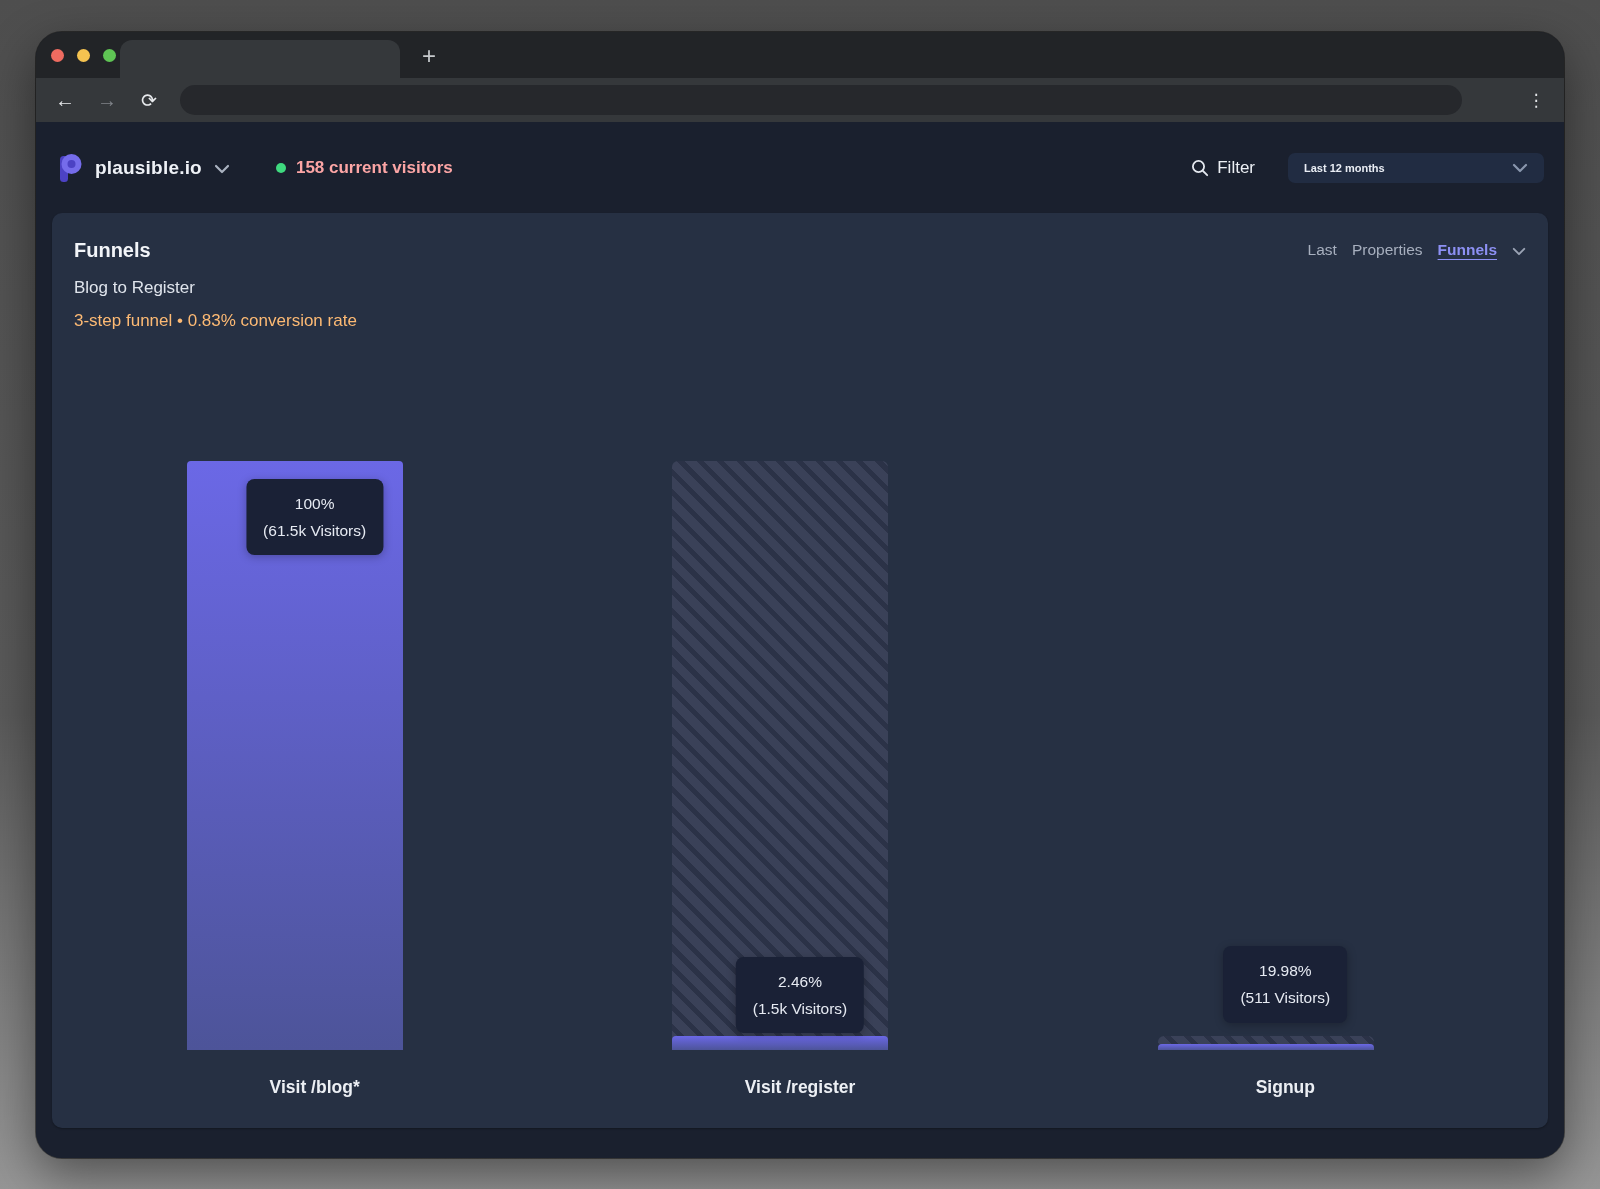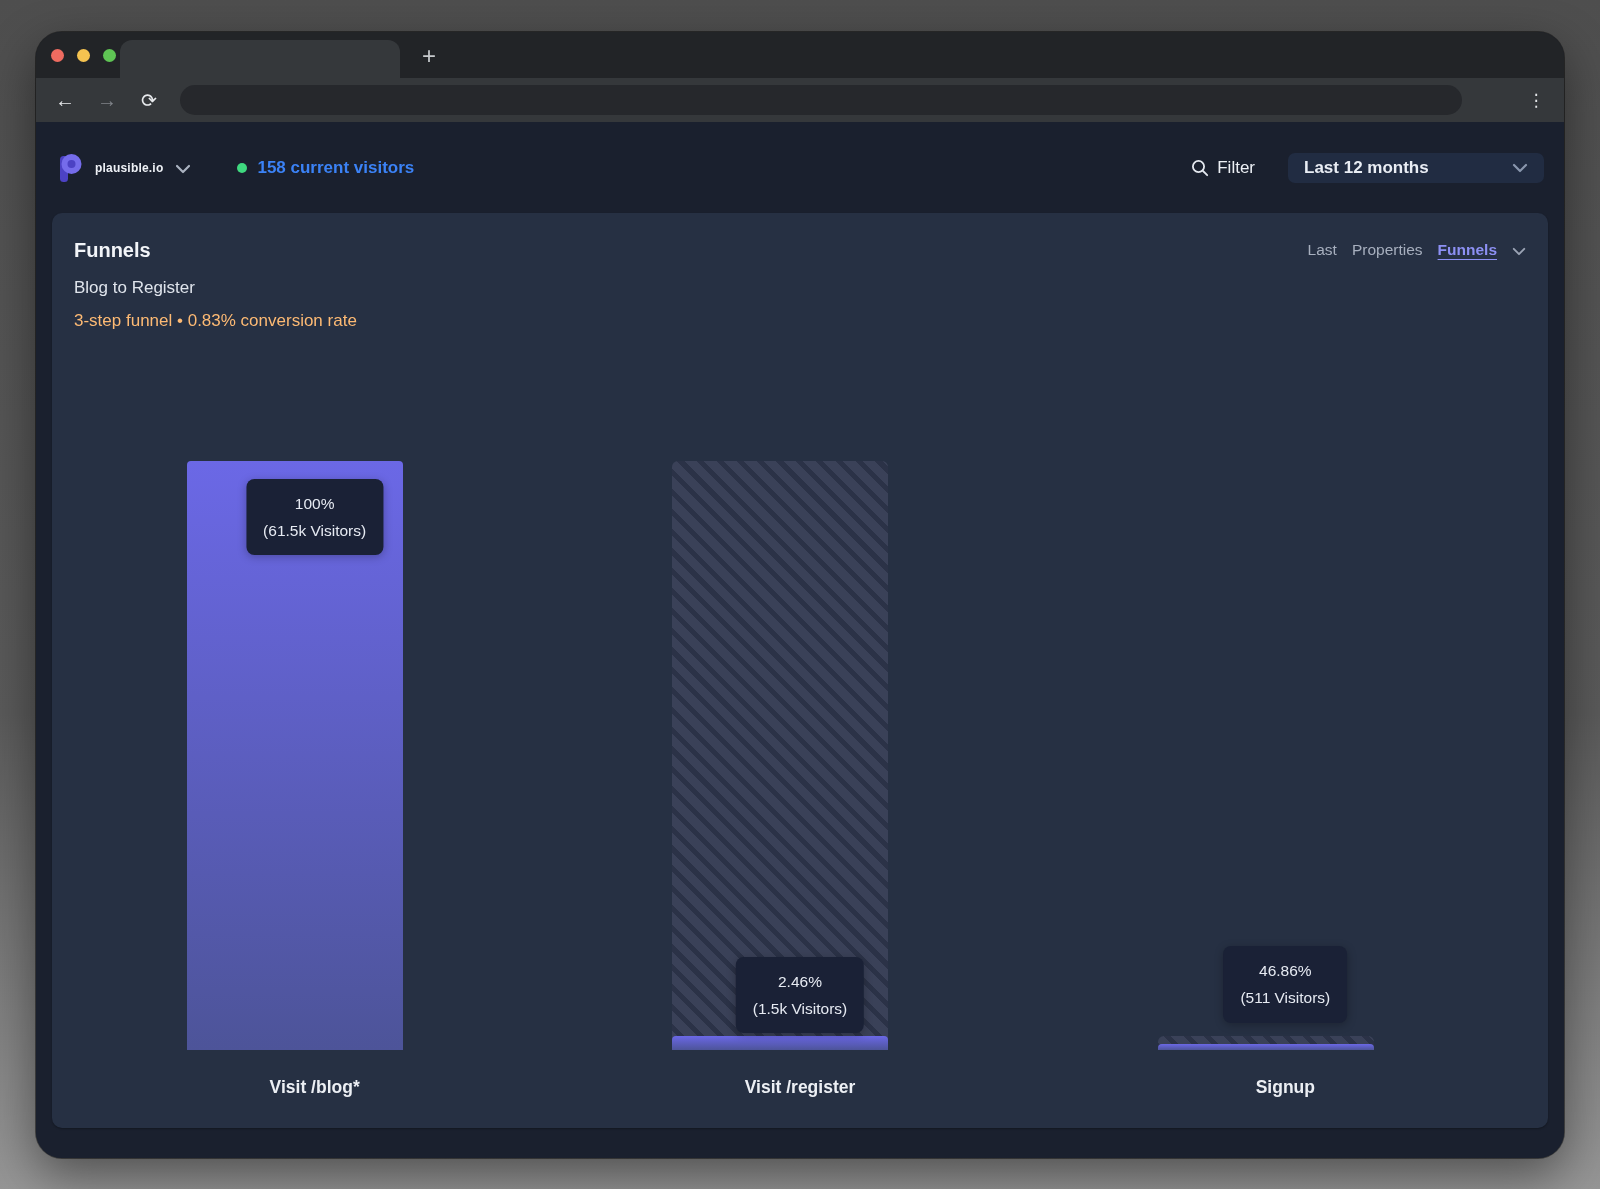--- a/index.html
+++ b/index.html
@@ -24,30 +24,30 @@
   .navbtn{width:22px;text-align:center;font-size:20px;line-height:1;color:#e8eaed;}
   .navbtn.dim{color:#80848a;}
   .reload{font-size:19px;}
   .urlbar{flex:1;height:30px;border-radius:15px;background:#26282c;margin-right:44px;}
   .kebab{width:20px;text-align:center;color:#e4e6e9;font-size:17px;letter-spacing:0;}
 
   
   .content{height:1036px;background:#1a202e;padding:0 16px;}
   .app-header{height:91px;display:flex;align-items:center;padding:0 4px;}
   .logo{width:27px;height:30px;margin-right:12px;}
-  .site-name{font-size:12px;font-weight:700;color:#eef1f6;letter-spacing:.2px;}
+  .site-name{font-size:19px;font-weight:700;color:#eef1f6;letter-spacing:.2px;}
   .hdr-chevron{margin-left:12px;margin-top:3px;}
   .live{display:flex;align-items:center;margin-left:46px;gap:10px;}
   .dot{width:10px;height:10px;border-radius:50%;}
-  .visitors{font-size:17px;font-weight:700;color:#3b82f6;text-align:right;}
+  .visitors{font-size:17px;font-weight:700;color:#fca5a5;text-align:right;}
   .spacer{flex:1;}
   .filter-btn{display:flex;align-items:center;gap:8px;color:#edf0f5;font-size:17px;
     font-weight:500;margin-right:33px;}
   .date-btn{width:256px;height:30px;background:#212c42;border-radius:7px;display:flex;
-    align-items:center;padding:0 16px;color:#e9edf4;font-size:17px;font-weight:600;}
+    align-items:center;padding:0 16px;color:#e9edf4;font-size:11px;font-weight:600;}
   .date-btn .spacer2{flex:1;}
 
   .panel{position:relative;height:915px;background:#263043;border-radius:10px;
     padding:26px 20px;box-shadow:0 1px 2px rgba(0,0,0,.3);}
   .panel-title{font-size:20px;font-weight:700;color:#f2f4f8;margin:0 0 16px 2px;}
   .funnel-name{font-size:17px;color:#dfe4ec;margin:0 0 13px 2px;}
   .funnel-meta{font-size:17px;color:#fdba74;margin:0 0 0 2px;}
   .panel-tabs{position:absolute;top:28px;right:22px;display:flex;align-items:center;
     gap:15px;font-size:15.5px;color:#a7afbe;}
   .ptab.active{color:#8d90f4;font-weight:700;text-decoration:underline;
@@ -160,21 +160,21 @@
             </div>
           </div>
           <div class="step-label">Visit /register</div>
         </div>
 
         <div class="fcol">
           <div class="plot">
             <div class="ghost" style="height: 14.4894px;"></div>
             <div class="bar" style="height: 6px;"></div>
             <div class="tooltip" style="bottom: 27.4894px;">
-              <div class="tt-pct">46.86%</div>
+              <div class="tt-pct">19.98%</div>
               <div class="tt-vis">(511 Visitors)</div>
             </div>
           </div>
           <div class="step-label">Signup</div>
         </div>
       </div>
 
     </div>
 
   </div>

